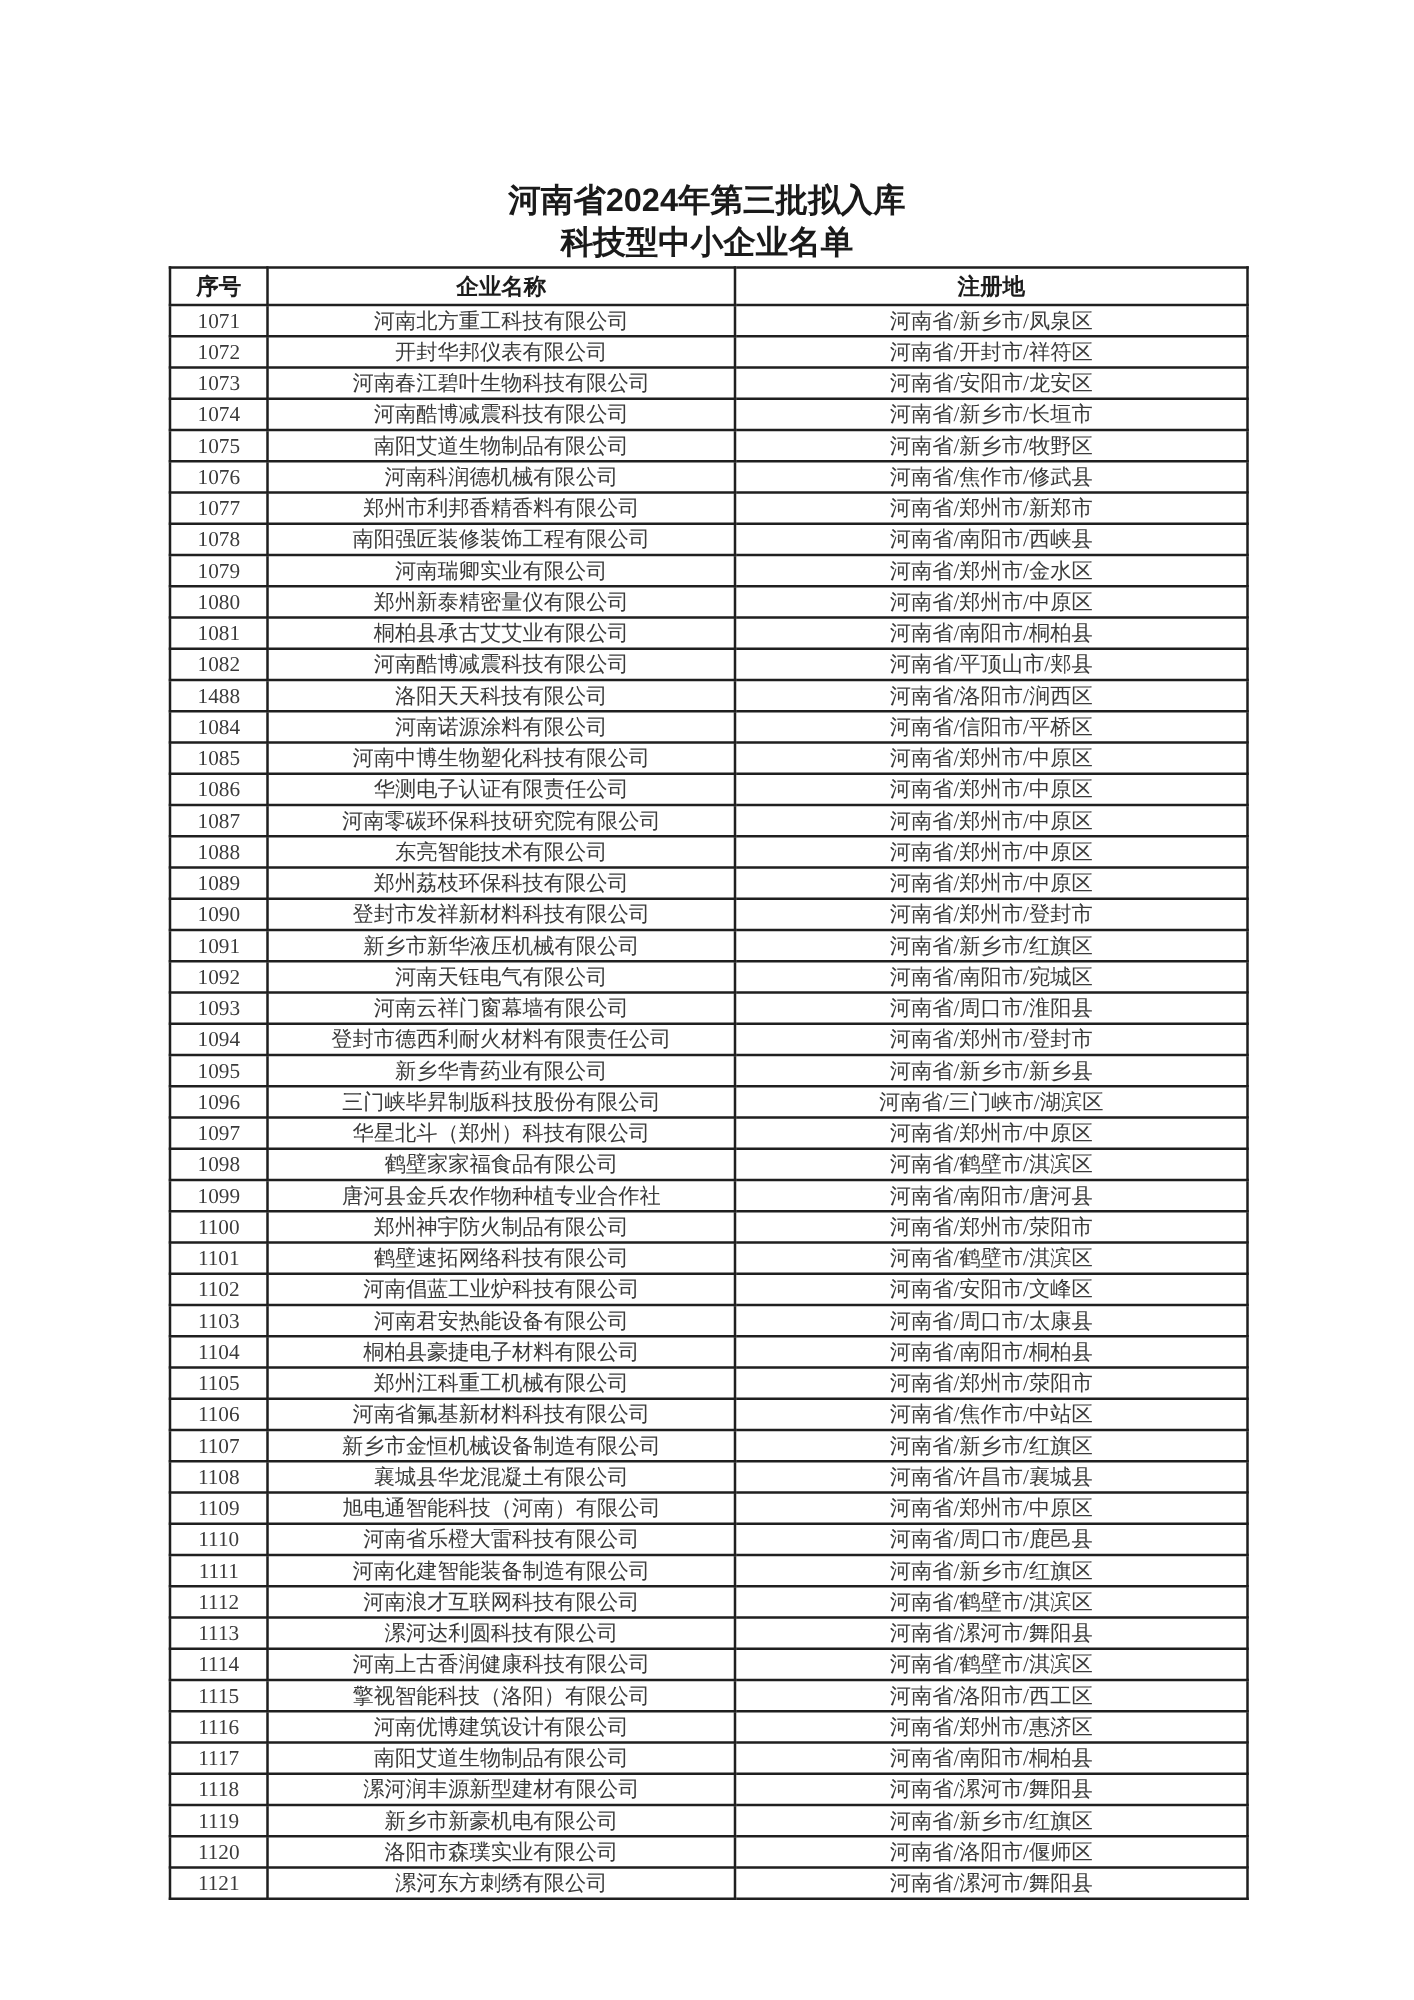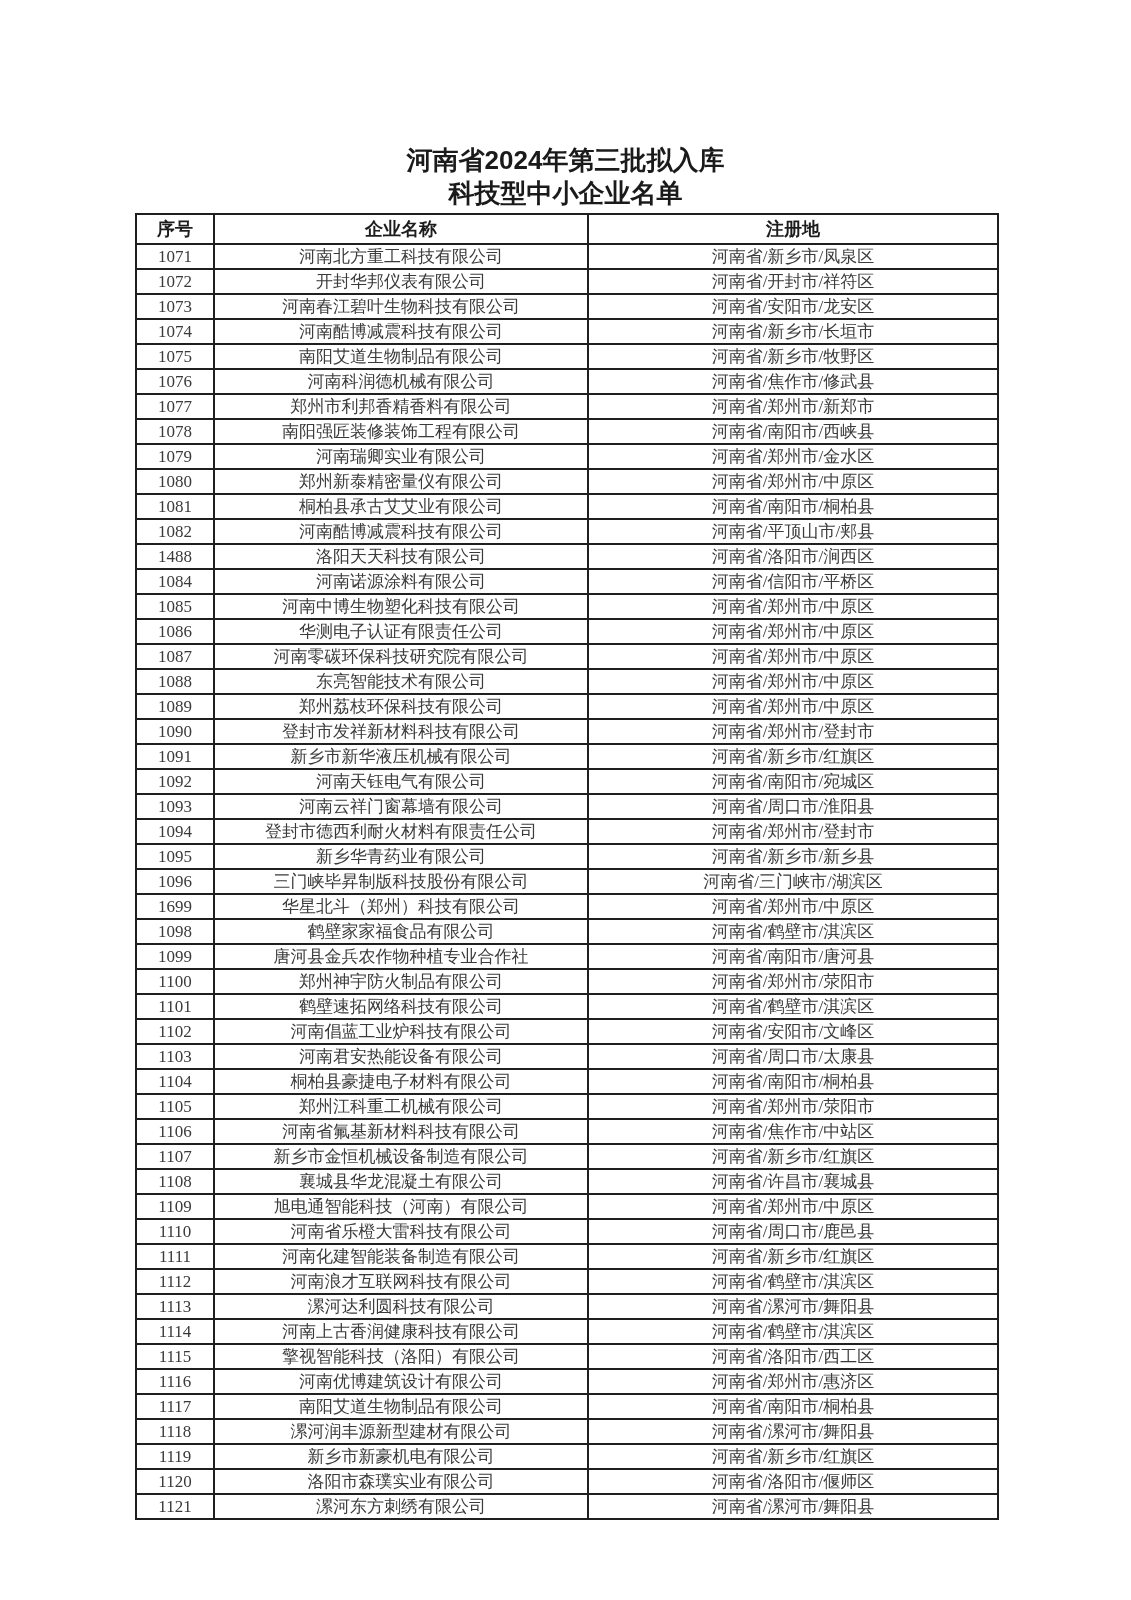--- a/index.html
+++ b/index.html
@@ -213,21 +213,21 @@
           <td>1095</td>
           <td>新乡华青药业有限公司</td>
           <td>河南省/新乡市/新乡县</td>
         </tr>
         <tr>
           <td>1096</td>
           <td>三门峡毕昇制版科技股份有限公司</td>
           <td>河南省/三门峡市/湖滨区</td>
         </tr>
         <tr>
-          <td>1699</td>
+          <td>1097</td>
           <td>华星北斗（郑州）科技有限公司</td>
           <td>河南省/郑州市/中原区</td>
         </tr>
         <tr>
           <td>1098</td>
           <td>鹤壁家家福食品有限公司</td>
           <td>河南省/鹤壁市/淇滨区</td>
         </tr>
         <tr>
           <td>1099</td>

